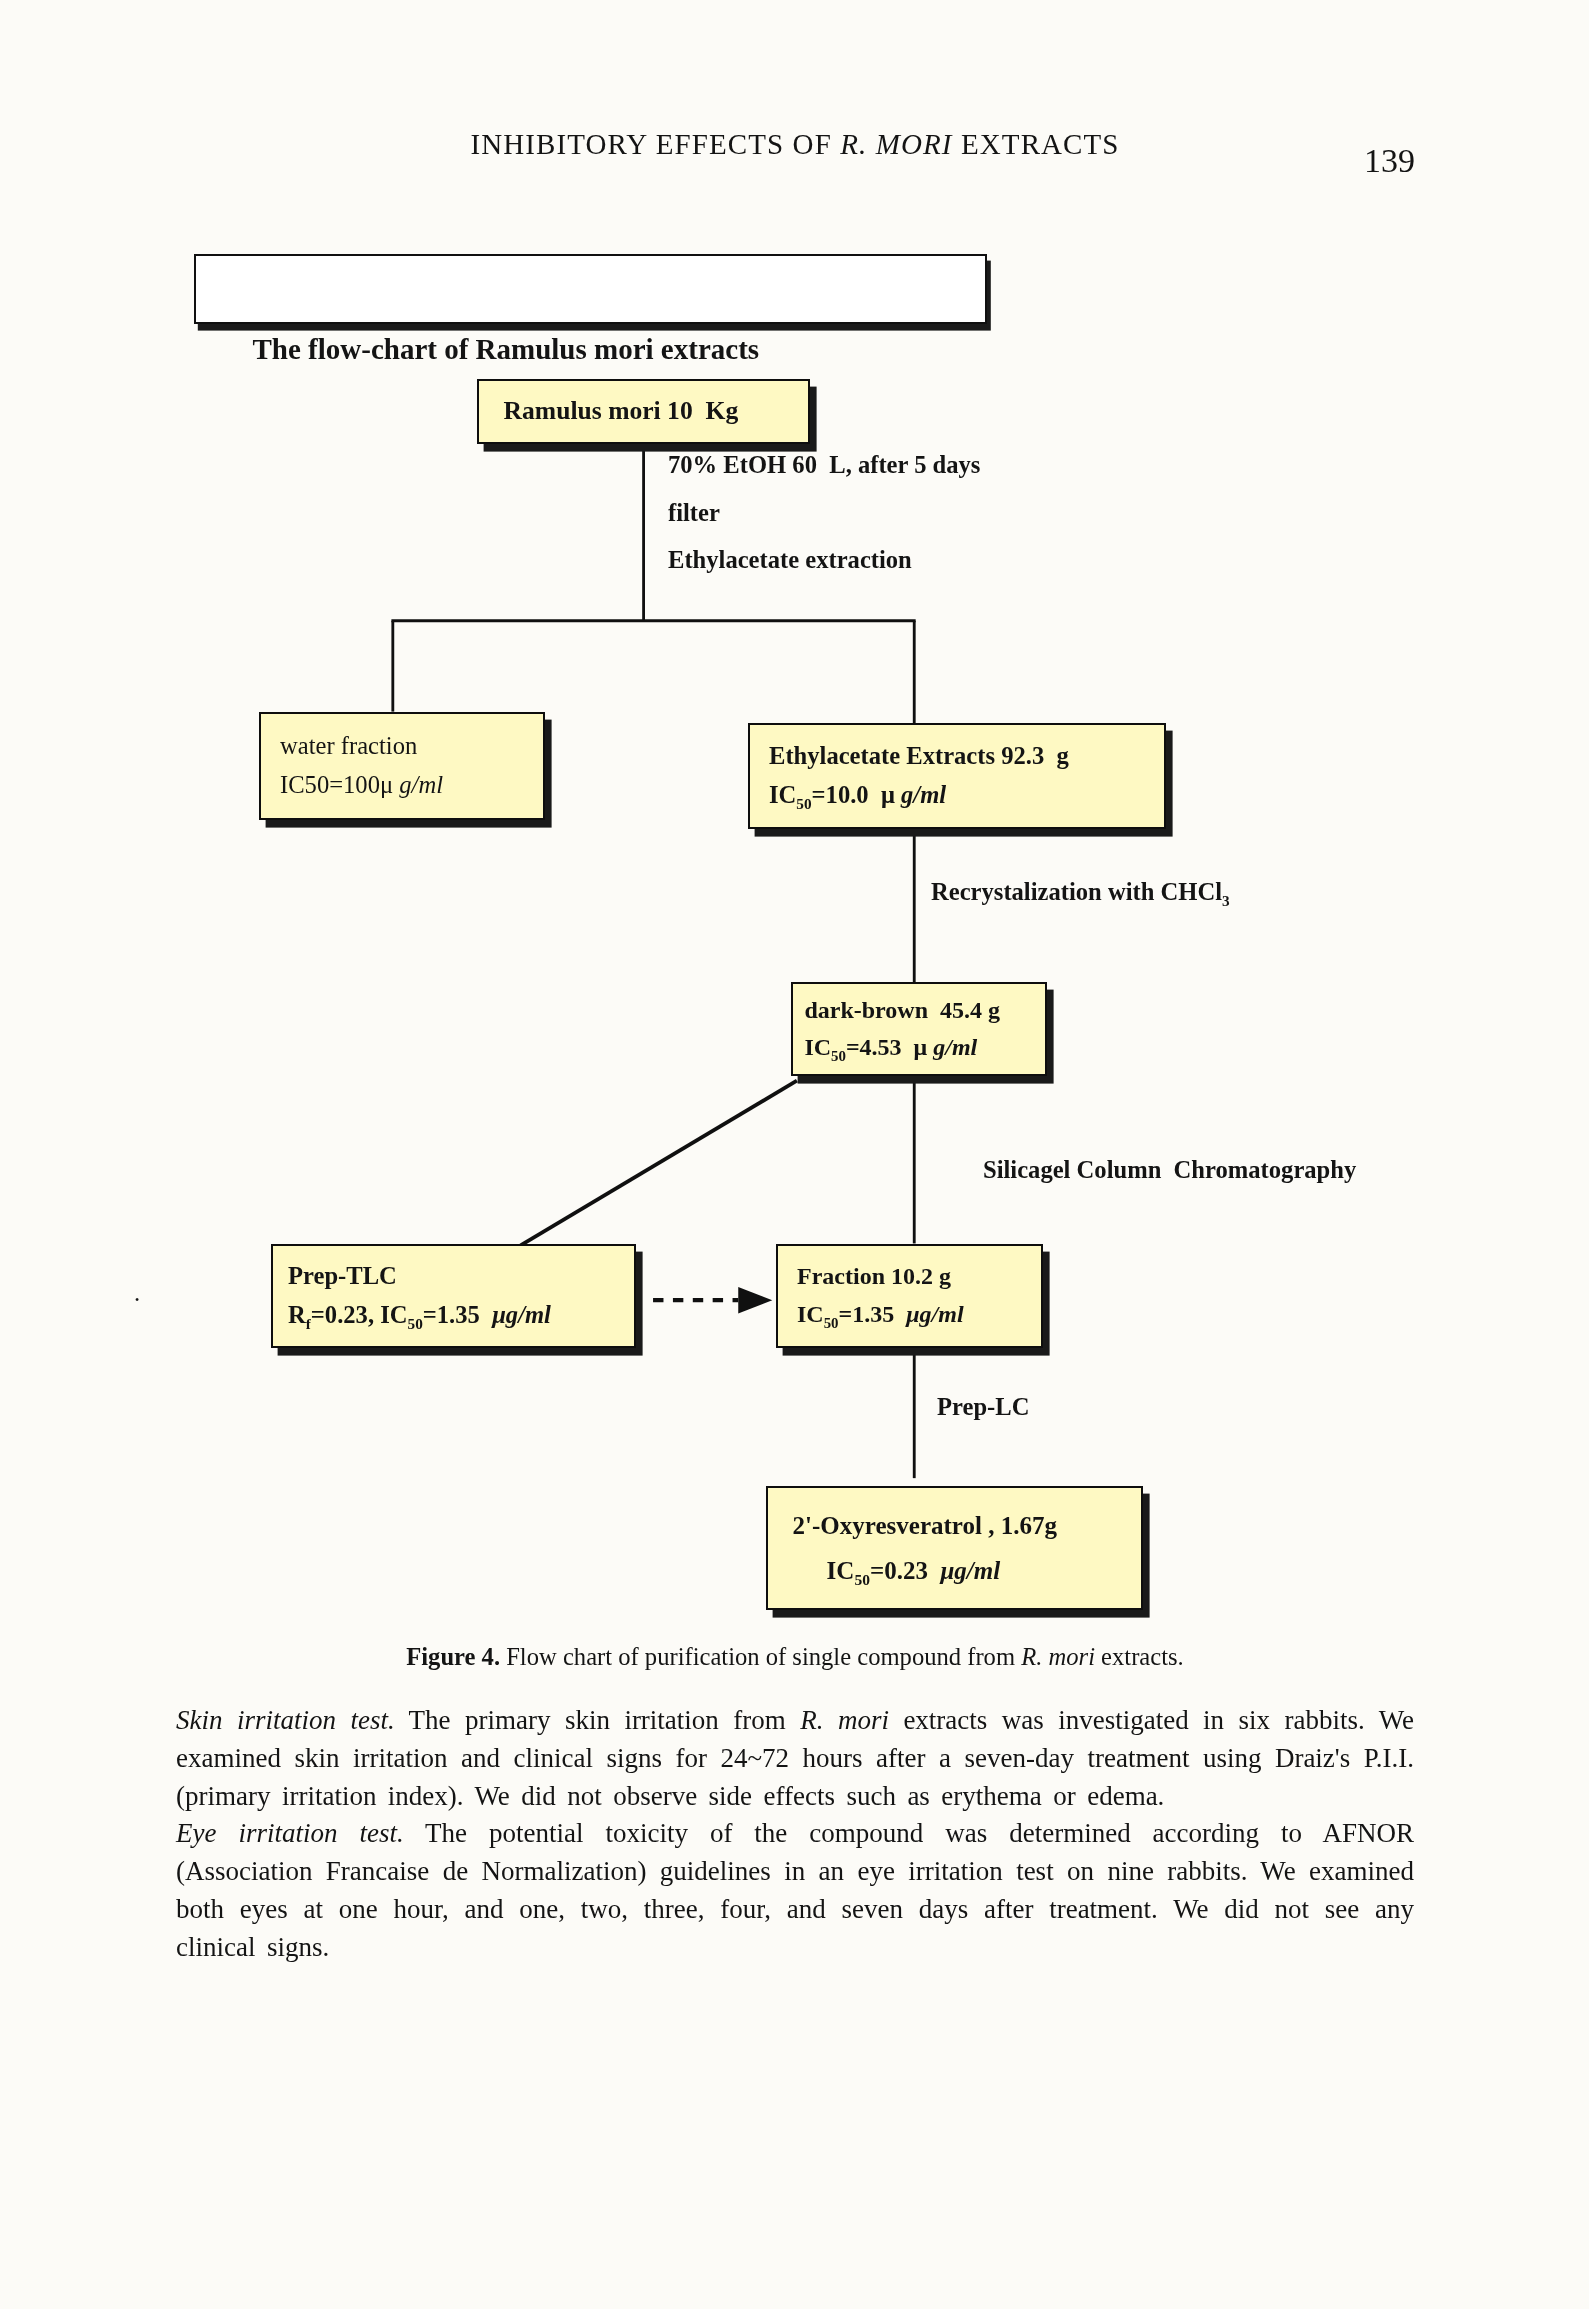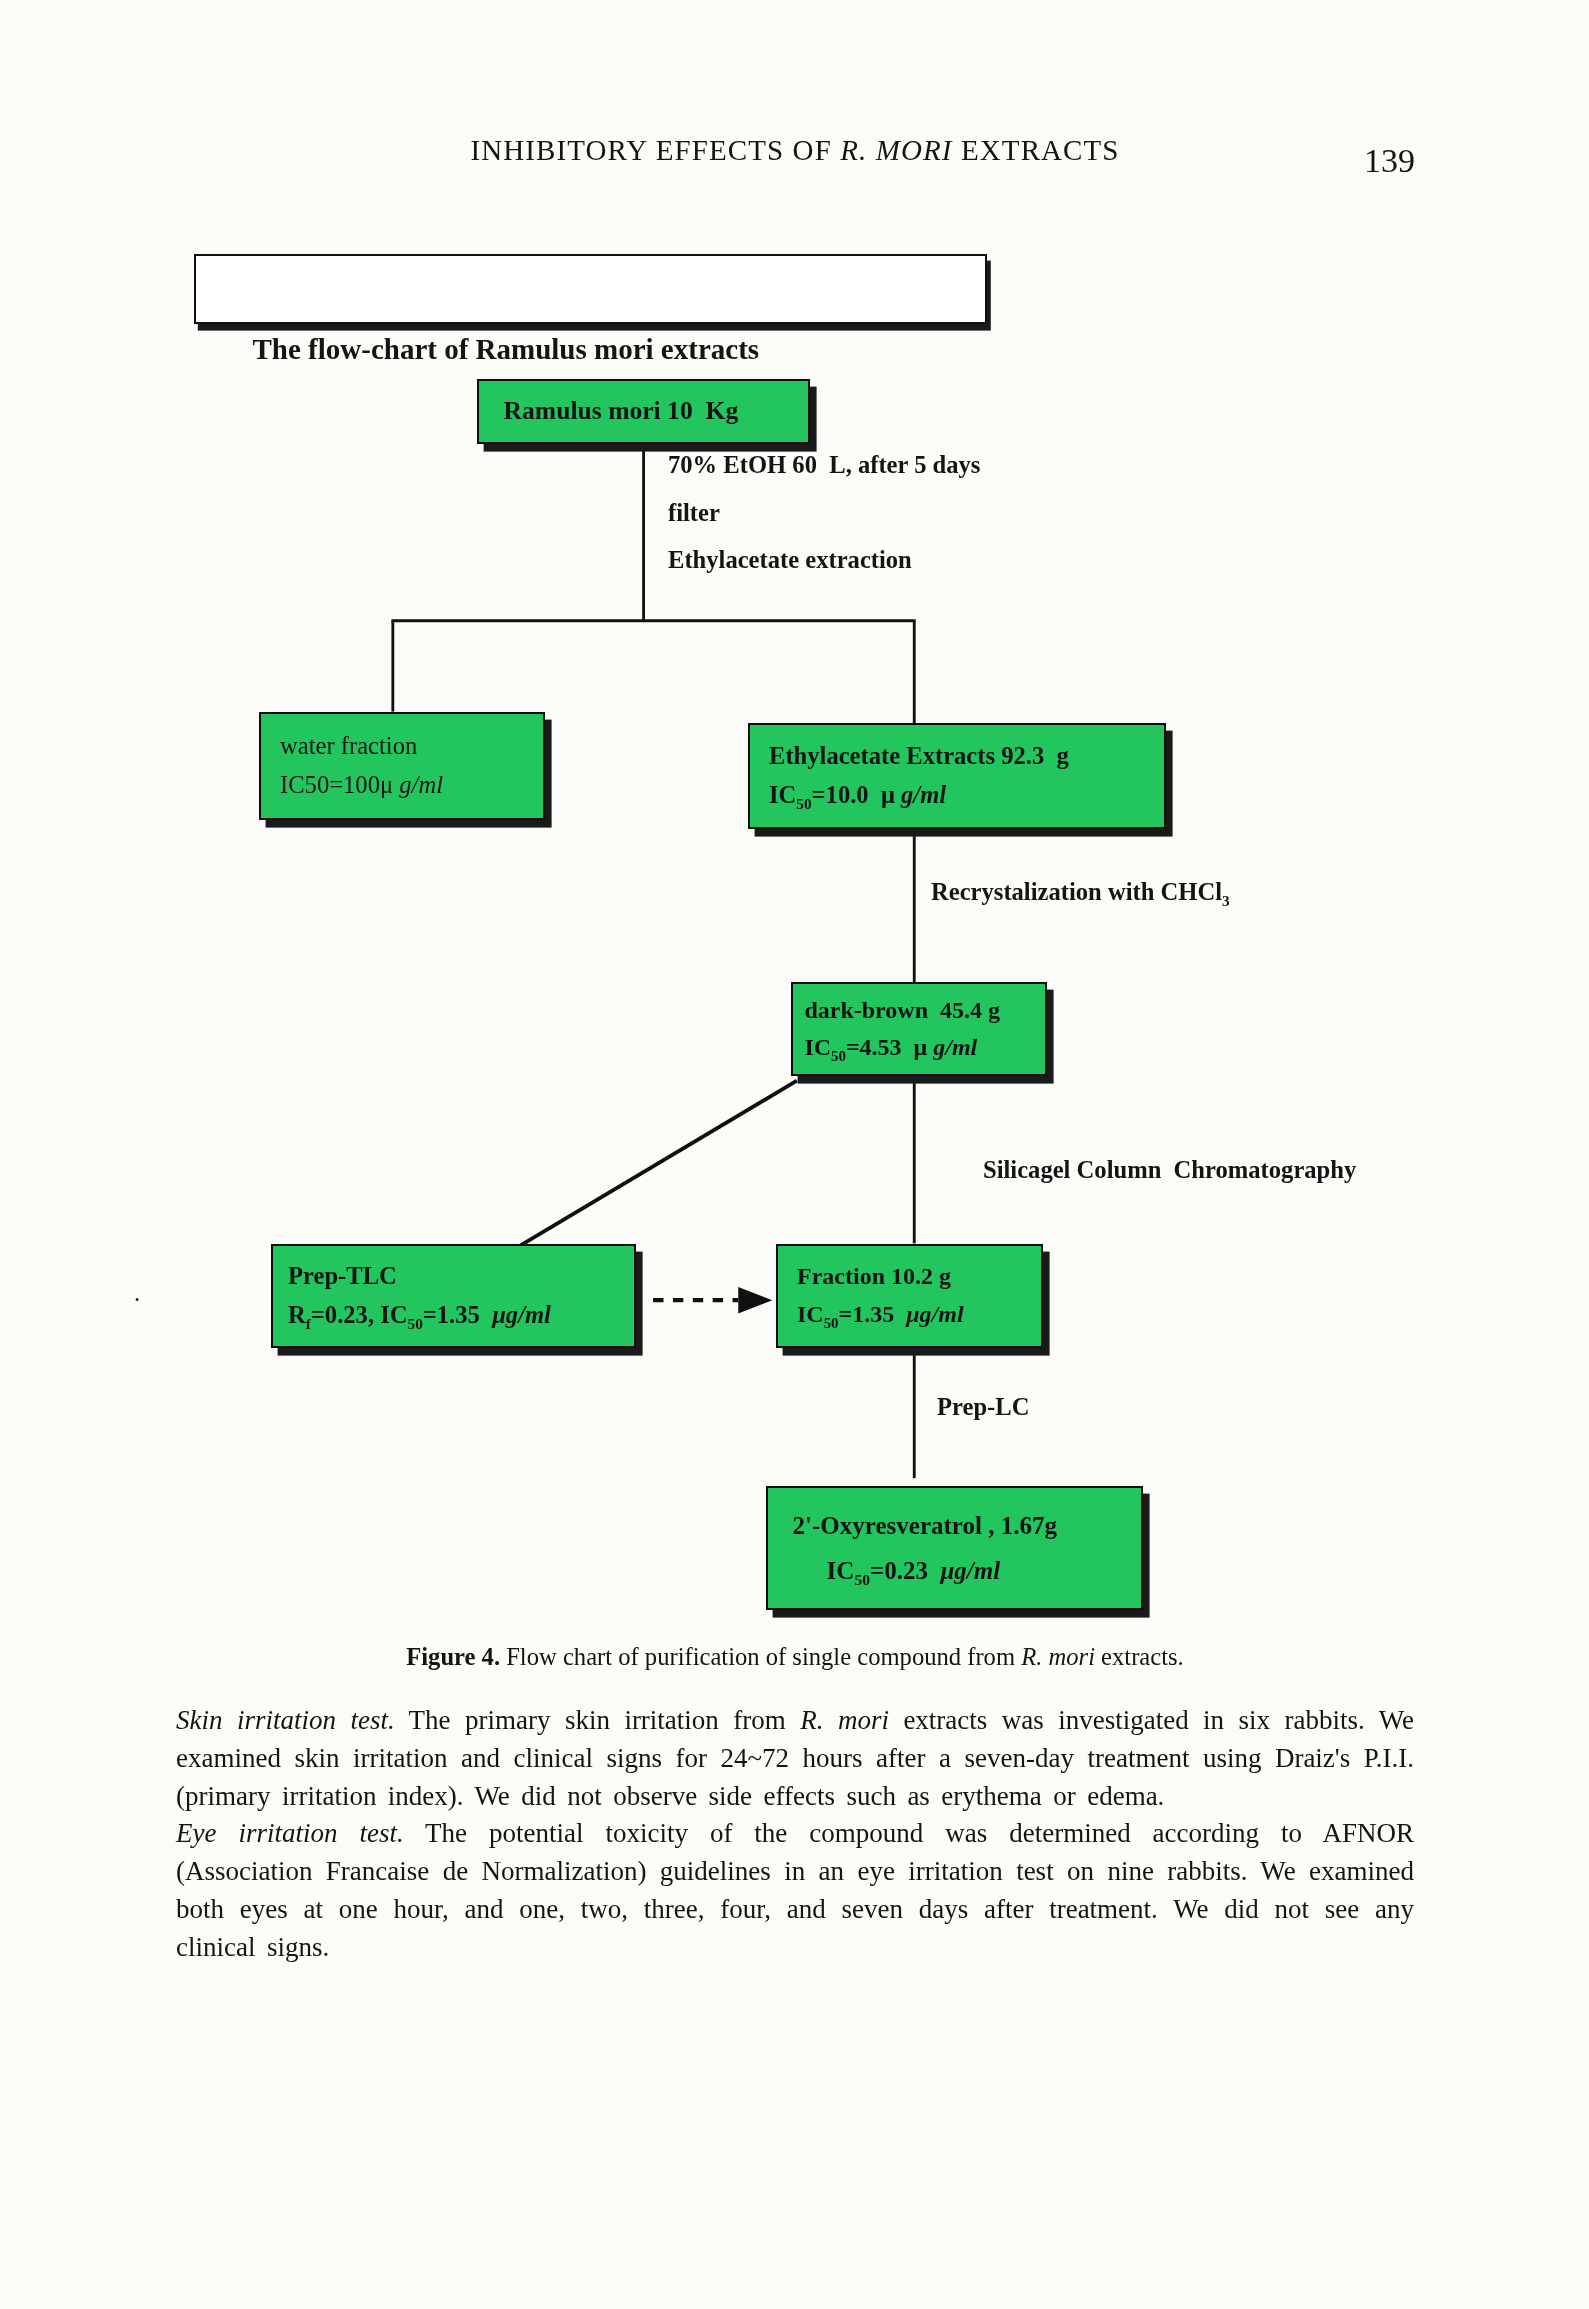--- a/index.html
+++ b/index.html
@@ -8,40 +8,40 @@
     position:relative; width:1590px; height:2309px; margin:0 auto;
     background:#fcfbf7; color:#141414; overflow:hidden;
     font-family:"Liberation Serif","DejaVu Serif",serif;
   }
   .it { font-style:italic; }
   .bd { font-weight:bold; }
   sub { font-size:0.62em; line-height:0; }
 
   
   .running-head {
-    position:absolute; left:180px; top:134px; width:1230px;
+    position:absolute; left:180px; top:128px; width:1230px;
     text-align:center; font-size:29px; letter-spacing:1.1px;
   }
   .page-number {
     position:absolute; left:1306px; top:142px; width:109px;
     text-align:right; font-size:34px;
   }
 
   
   .fig-title-box {
     position:absolute; left:194px; top:246px; width:793px; height:70px;
     background:#fff; border:2.8px solid #101010; box-shadow:3.8px 6.6px 0 #1b1b1b;
     font-size:29px; font-weight:bold; line-height:62px; padding-left:28px;
     white-space:pre;
     margin-top:8px;
   }
 
   
   .node {
-    position:absolute; background:#22c55e;
+    position:absolute; background:#fef9c3;
     border:2.8px solid #0e0e0e; box-shadow:6.6px 7.6px 0 #1a1a1a;
     font-size:24.6px; font-weight:bold; line-height:1.58;
   }
   .fcl { white-space:pre; display:block; }
   .node-source   { left:477px; top:379px; width:333px; padding:10.4px 11.4px 10.4px 24.6px; font-size:25.6px; }
   .node-water    { left:259px; top:712px; width:286px; padding:13.2px 19px; font-weight:normal; }
   .node-ethyl    { left:748px; top:723px; width:418px; padding:12.3px 11.4px 12.3px 19px; font-size:24.6px; }
   .node-dark     { left:791px; top:982px; width:256px; padding:7.6px 7.6px 7.6px 11.4px; font-size:24px; line-height:1.55; }
   .node-preptlc  { left:271px; top:1244px; width:365px; padding:11.4px 7.6px 11.4px 15px; font-size:24.6px; }
   .node-fraction { left:776px; top:1244px; width:267px; padding:12.3px 7.6px 12.3px 19px; font-size:24px; }

